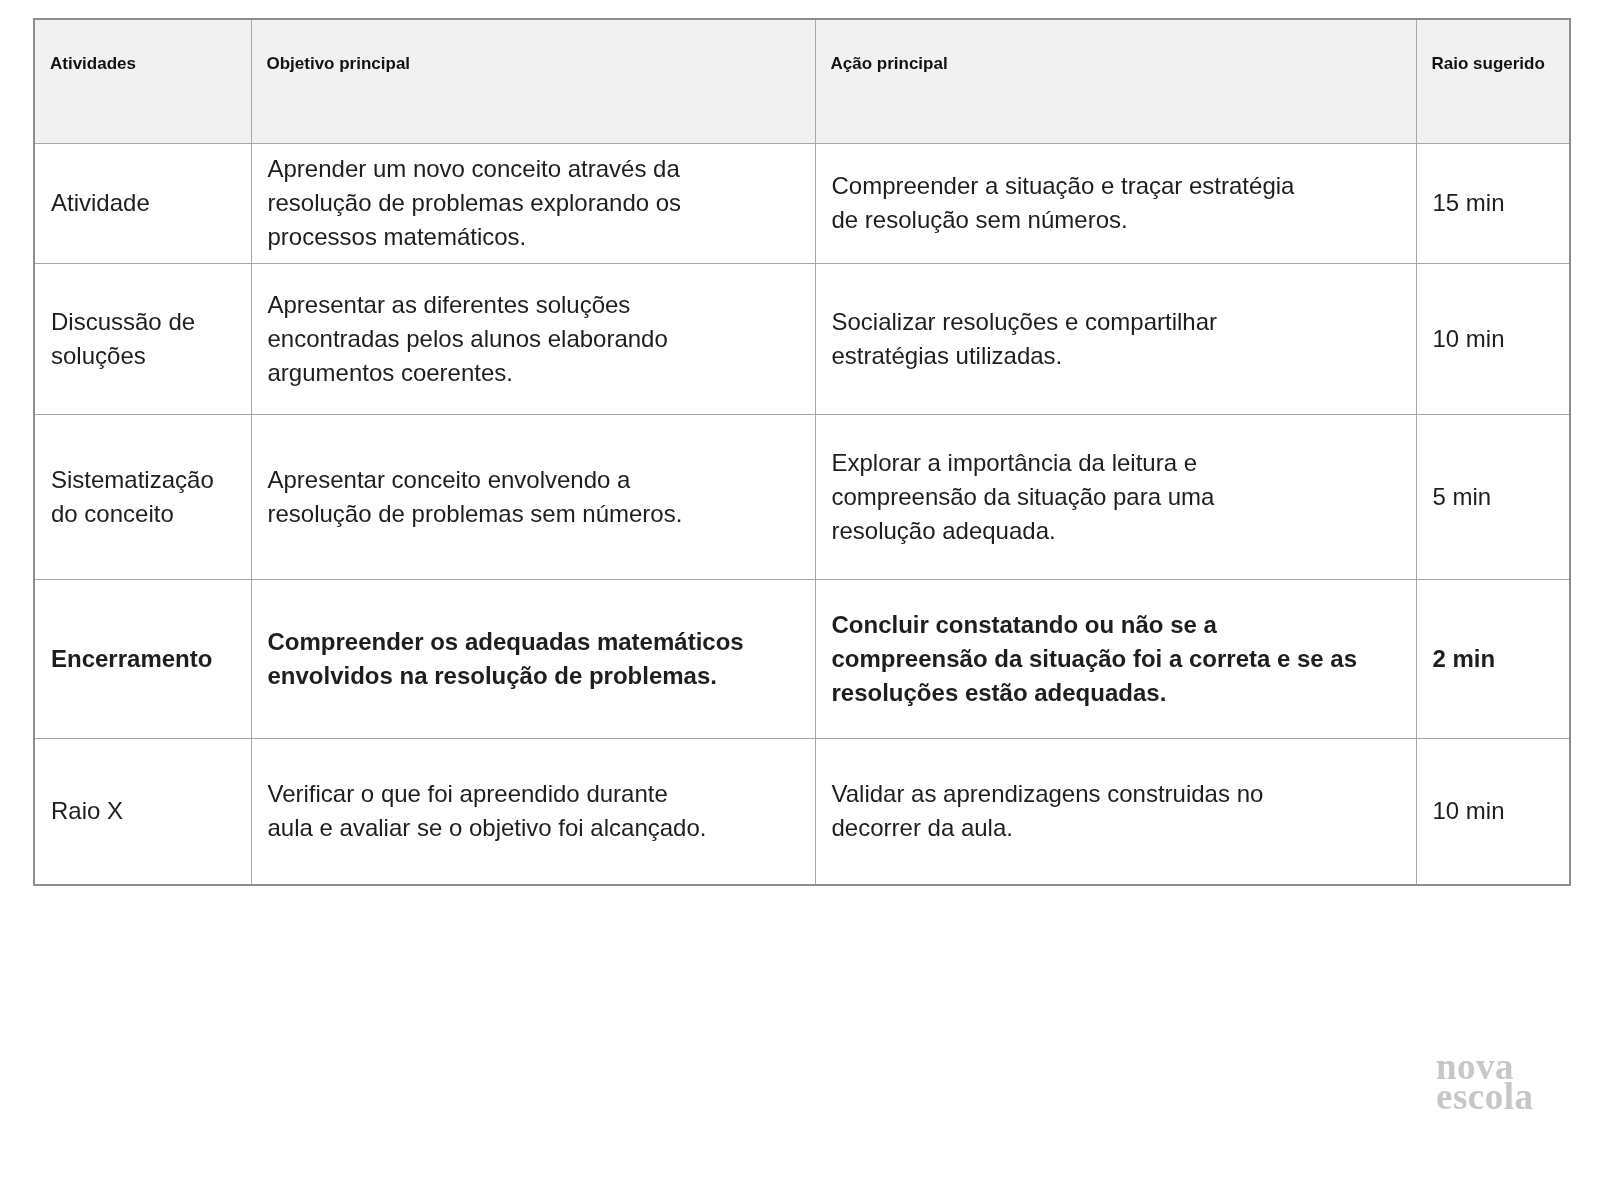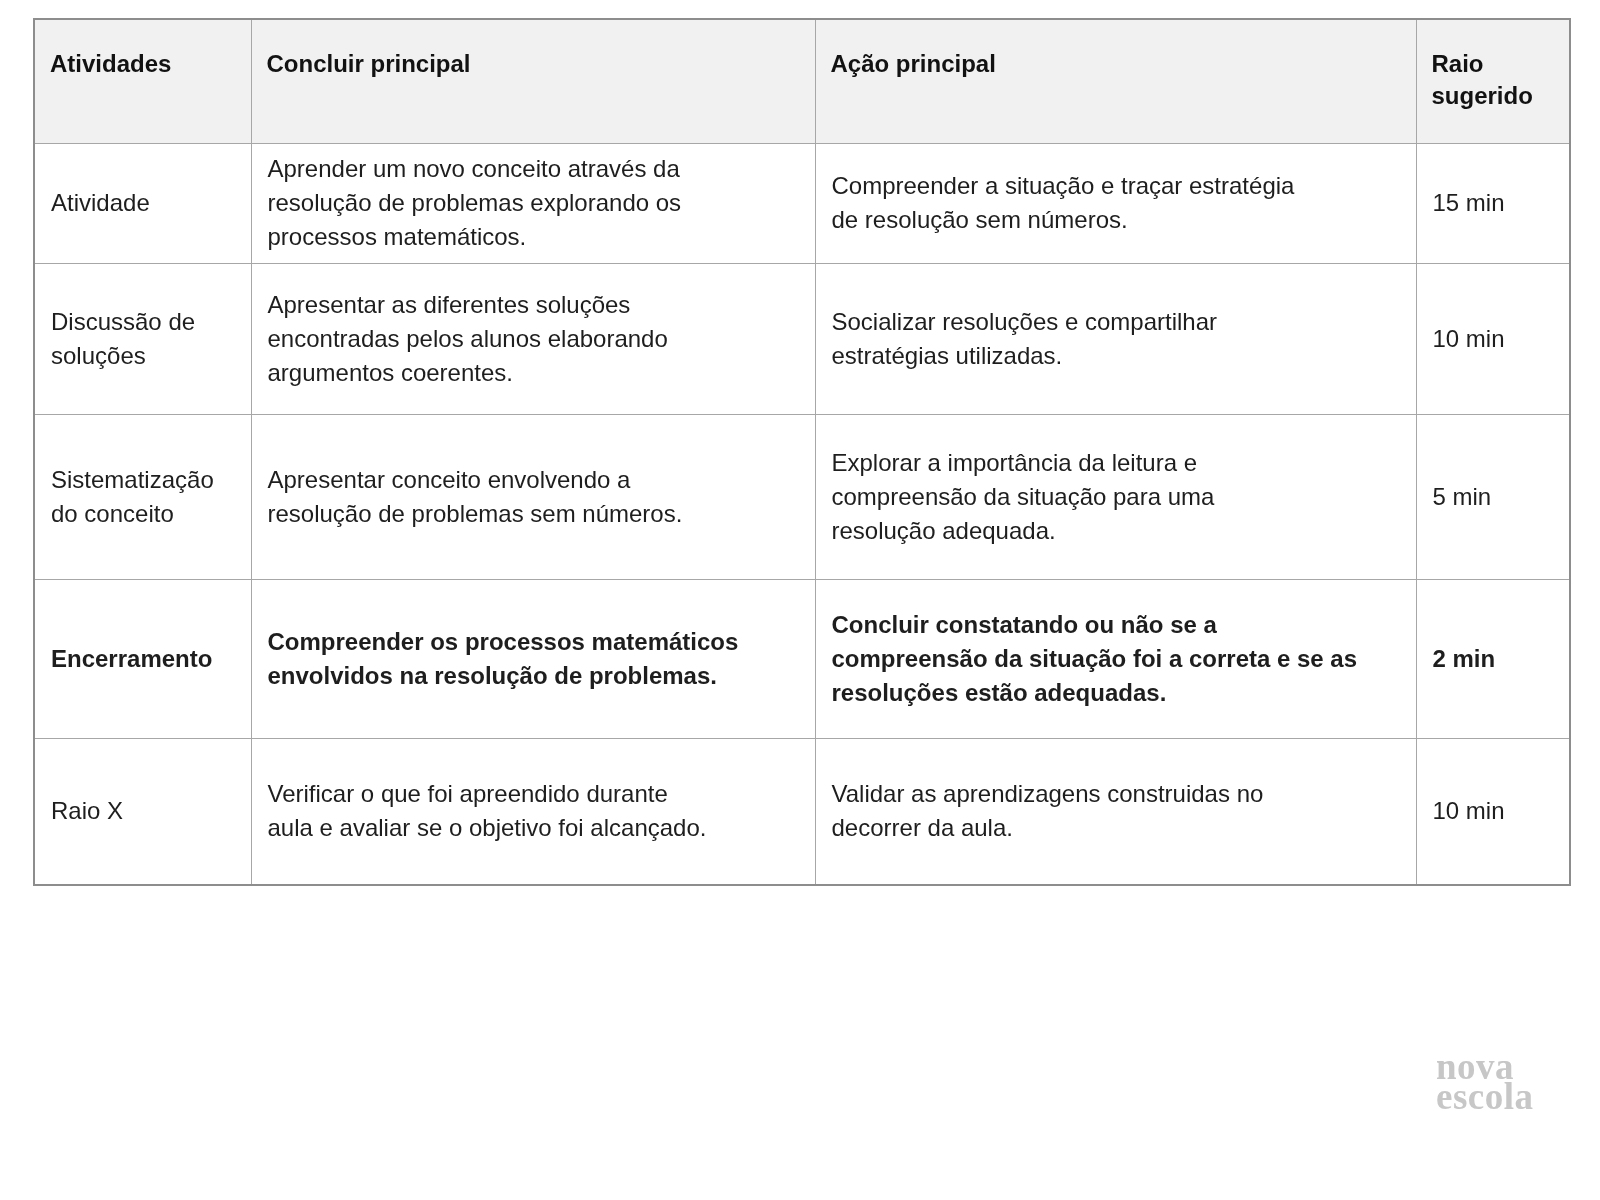--- a/index.html
+++ b/index.html
@@ -28,21 +28,21 @@
   table.plan-table th,
   table.plan-table td {
     border: 1px solid #a7a7a7;
     text-align: left;
     box-sizing: border-box;
   }
   table.plan-table th {
     background: #f1f1f1;
     vertical-align: top;
     padding: 28px 14px 0 15px;
-    font-size: 24px;
+    font-size: 17px;
     font-weight: bold;
     color: #121212;
     line-height: 32px;
   }
   table.plan-table td {
     vertical-align: middle;
     padding: 8px 14px 8px 16px;
     font-size: 24px;
     line-height: 34px;
     color: #1e1e1e;
@@ -83,21 +83,21 @@
   <table class="plan-table">
     <colgroup>
       <col class="col-activity">
       <col class="col-objective">
       <col class="col-action">
       <col class="col-time">
     </colgroup>
     <thead>
       <tr>
         <th><span class="cell-text">Atividades</span></th>
-        <th><span class="cell-text">Concluir principal</span></th>
+        <th><span class="cell-text">Objetivo principal</span></th>
         <th><span class="cell-text">Ação principal</span></th>
         <th><span class="cell-text">Raio sugerido</span></th>
       </tr>
     </thead>
     <tbody>
       <tr>
         <td><span class="cell-text">Atividade</span></td>
         <td><span class="cell-text">Aprender um novo conceito através da
 resolução de problemas explorando os
 processos matemáticos.</span></td>
@@ -118,21 +118,21 @@
         <td><span class="cell-text">Sistematização do conceito</span></td>
         <td><span class="cell-text">Apresentar conceito envolvendo a
 resolução de problemas sem números.</span></td>
         <td><span class="cell-text">Explorar a importância da leitura e
 compreensão da situação para uma
 resolução adequada.</span></td>
         <td><span class="cell-text">5 min</span></td>
       </tr>
       <tr>
         <td><span class="cell-text">Encerramento</span></td>
-        <td><span class="cell-text">Compreender os processos matemáticos
+        <td><span class="cell-text">Compreender os adequadas matemáticos
 envolvidos na resolução de problemas.</span></td>
         <td><span class="cell-text">Concluir constatando ou não se a
 compreensão da situação foi a correta e se as
 resoluções estão adequadas.</span></td>
         <td><span class="cell-text">2 min</span></td>
       </tr>
       <tr>
         <td><span class="cell-text">Raio X</span></td>
         <td><span class="cell-text">Verificar o que foi apreendido durante
 aula e avaliar se o objetivo foi alcançado.</span></td>

